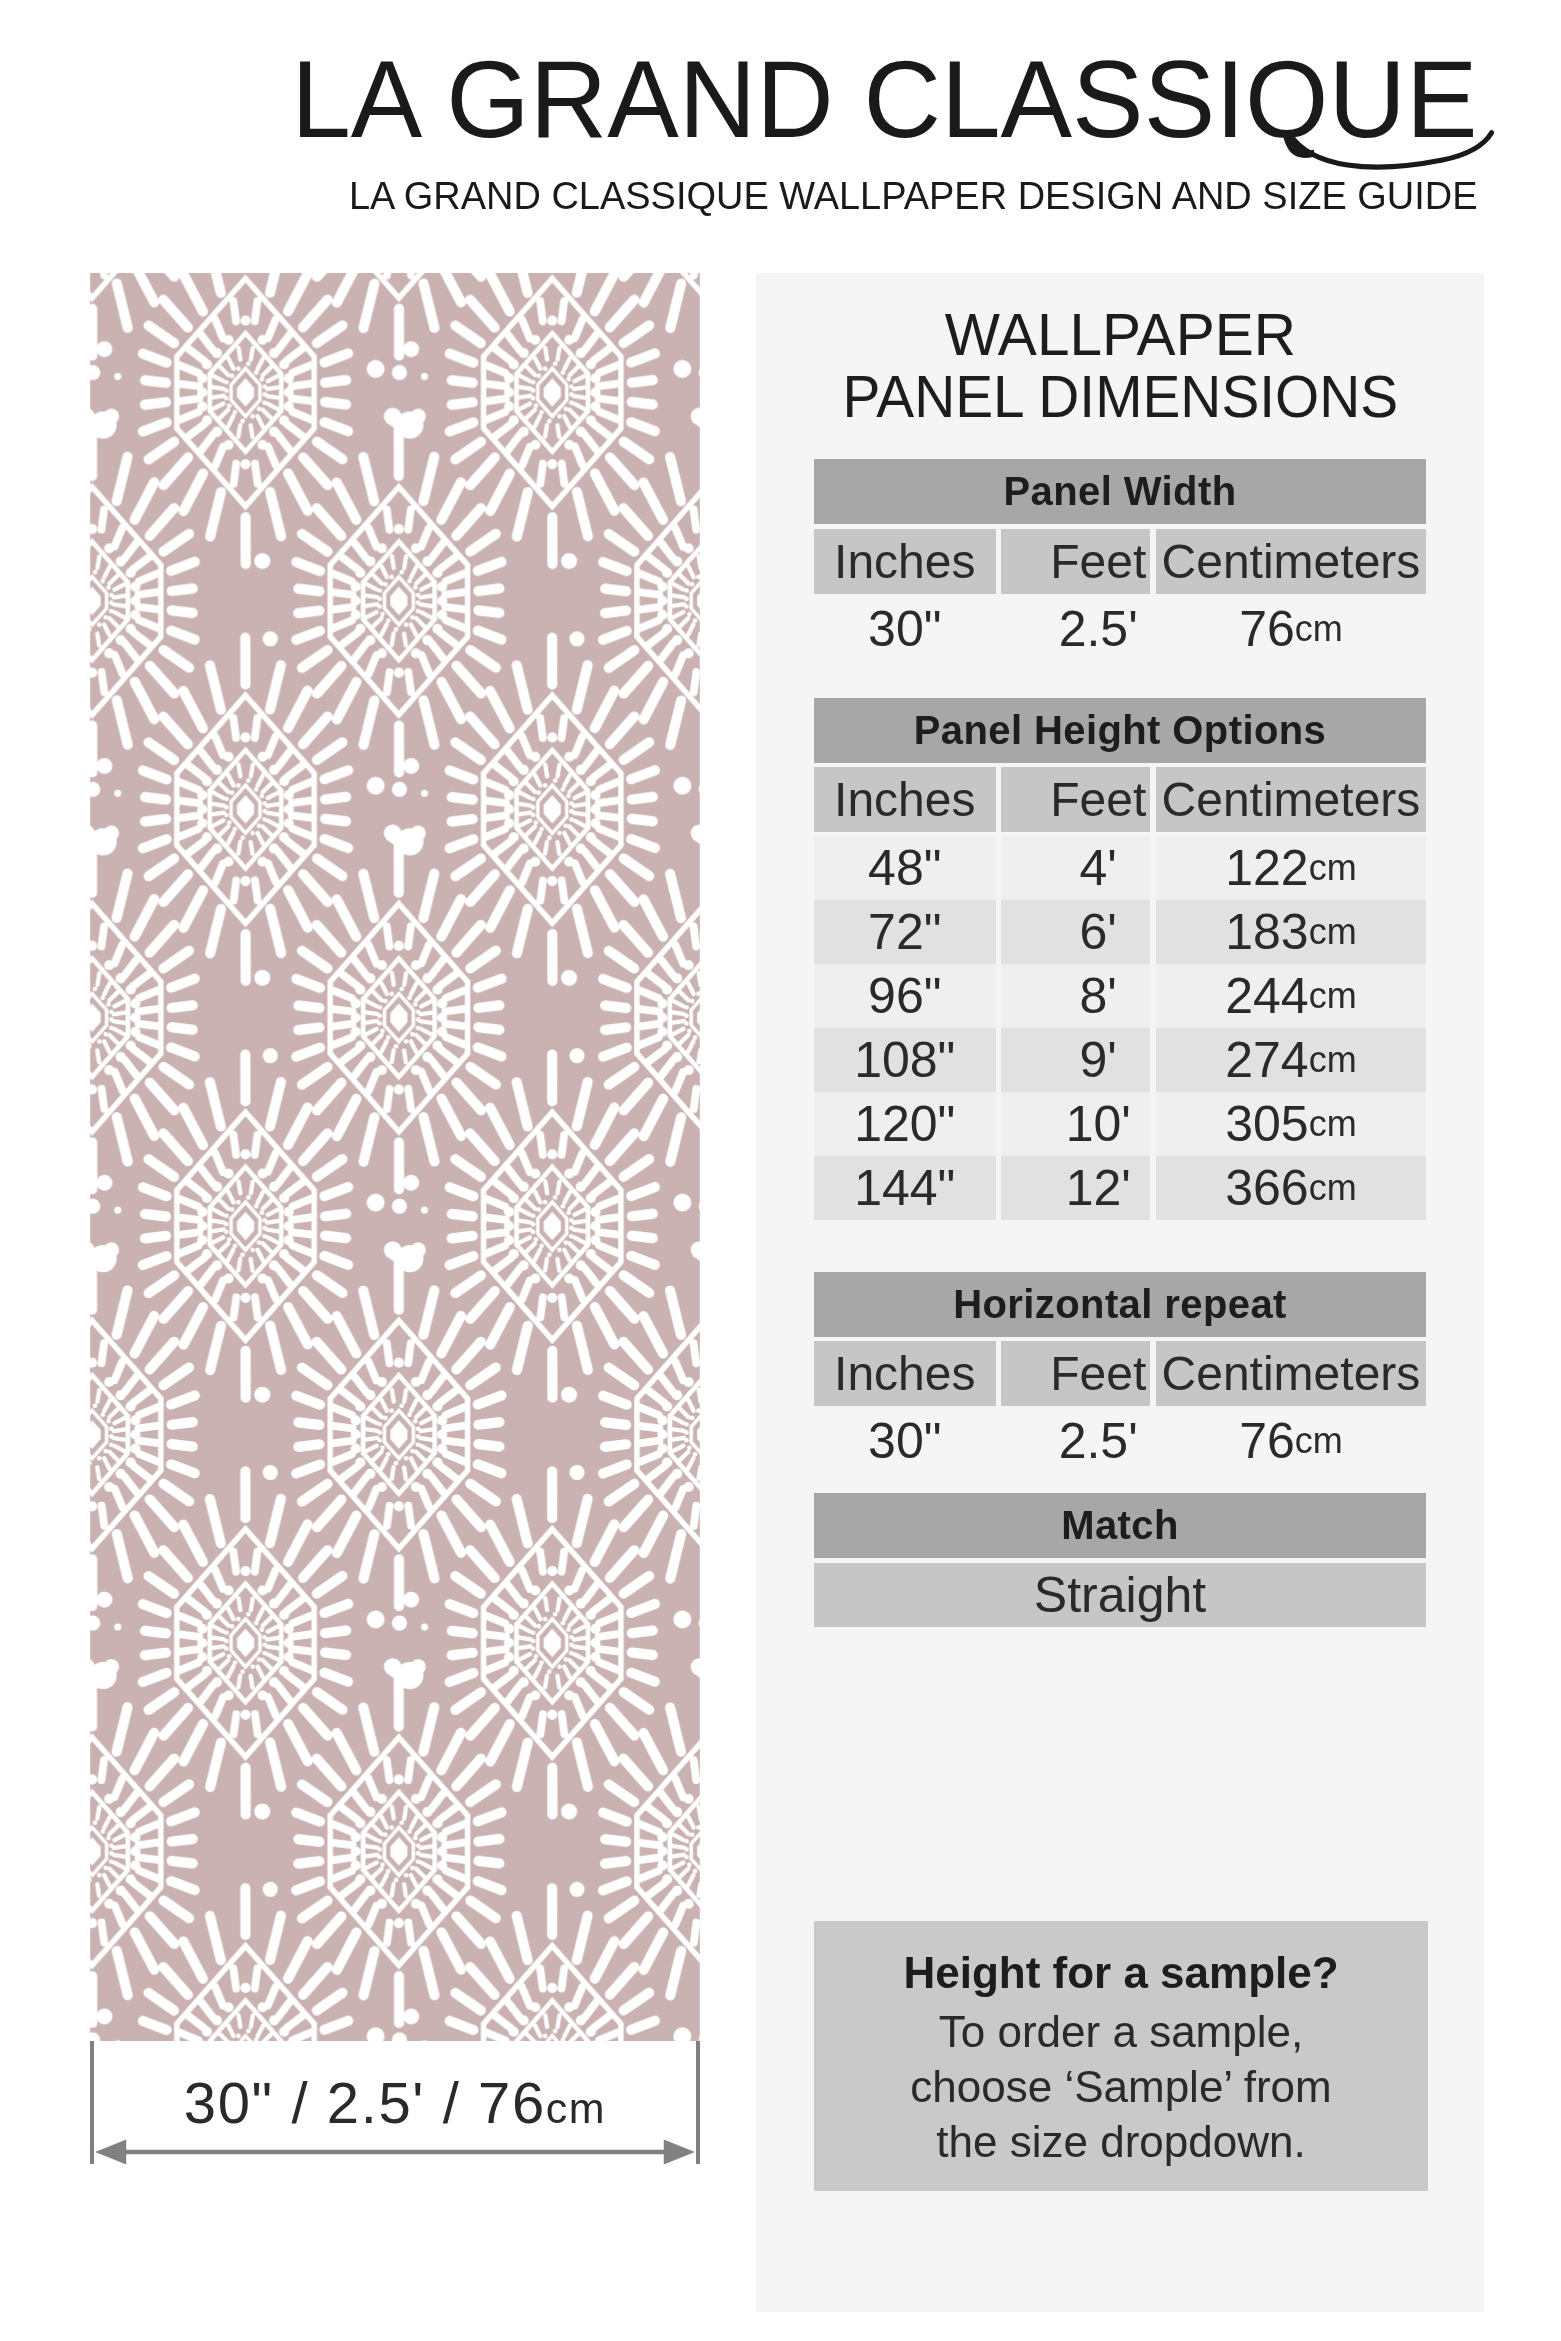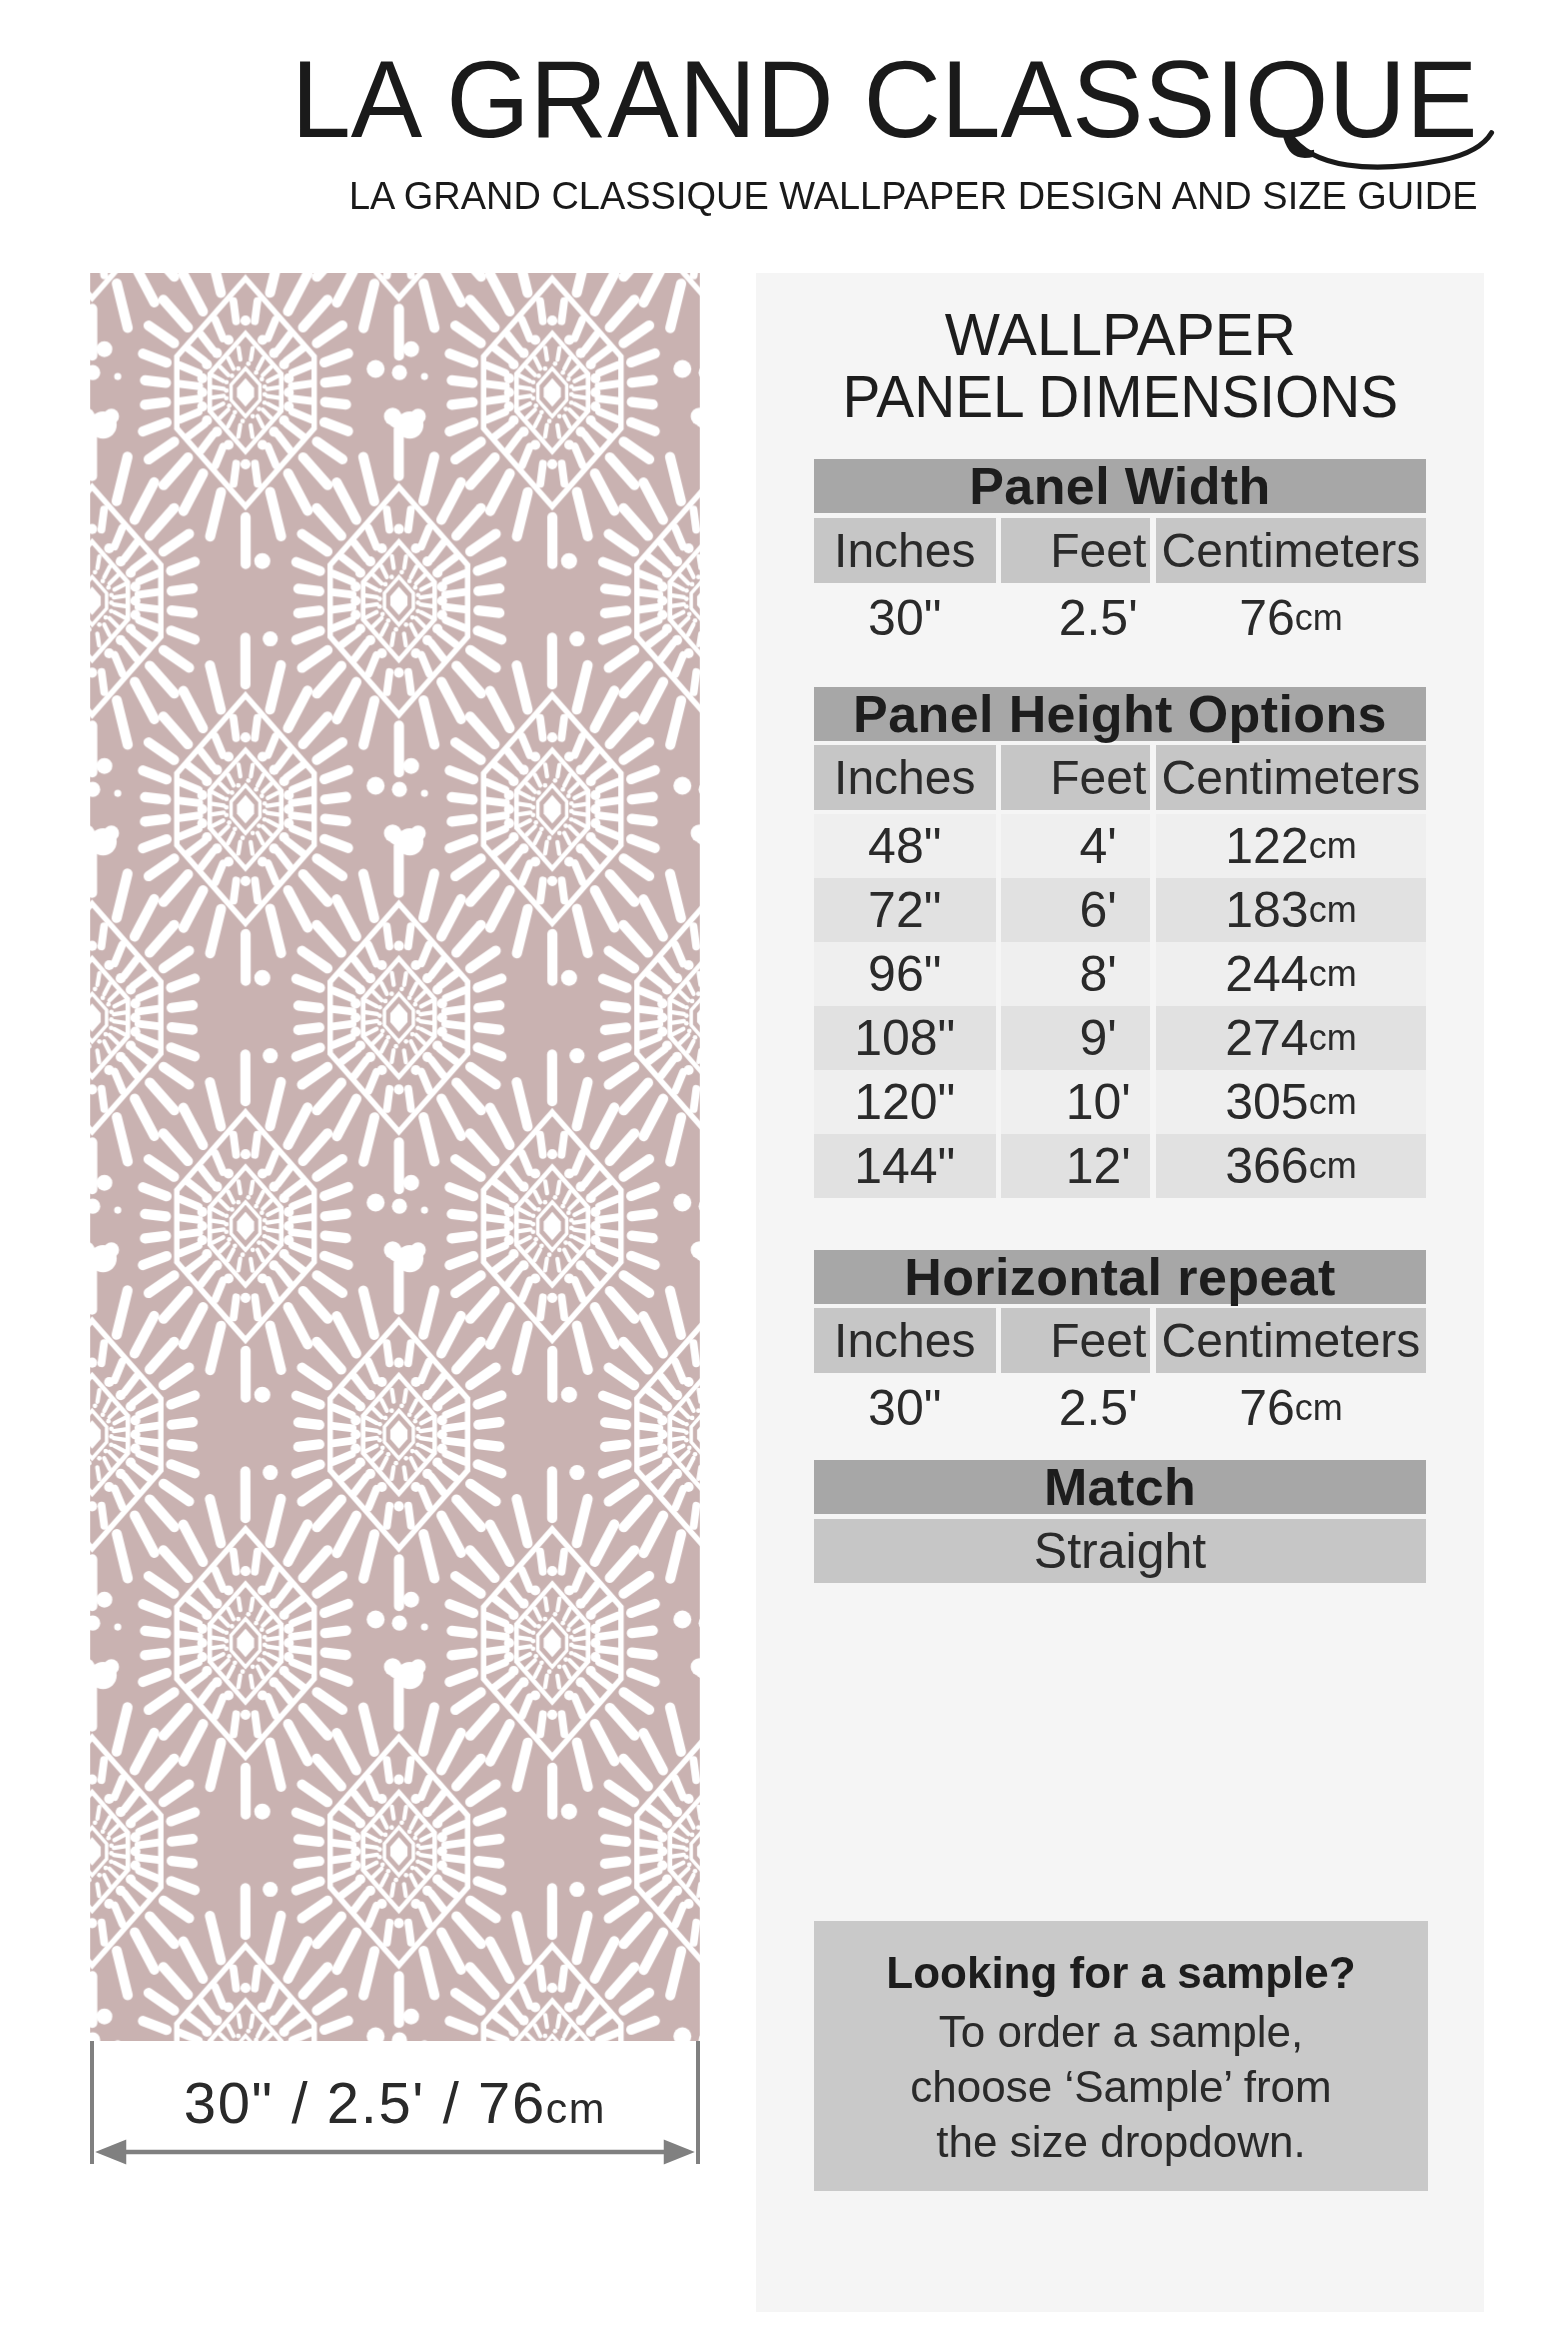--- a/index.html
+++ b/index.html
@@ -21,22 +21,22 @@
   .dim-label{position:absolute;left:0;top:28px;width:100%;text-align:center;
              font-size:58px;font-weight:300;color:var(--ink2,#2a2a2a);letter-spacing:1.6px;}
   .dim-label .unit{font-size:0.74em;}
   .dim-arrow{position:absolute;left:0;top:97px;}
 
   
   .panel{position:absolute;left:756px;top:273px;width:728px;height:2039px;background:var(--panel-bg,#f5f5f5);}
   .panel-heading{position:absolute;left:0;top:0;}
 
   .sections{position:absolute;left:58px;top:186px;width:612px;}
-  .band{height:54px;background:var(--band-bg,#a7a7a7);display:flex;align-items:center;justify-content:center;
-        font-size:52px;font-weight:700;color:var(--ink,#1d1d1d);margin-bottom:4.7px;letter-spacing:0.4px;}
+  .band{height:65px;background:var(--band-bg,#a7a7a7);display:flex;align-items:center;justify-content:center;
+        font-size:40px;font-weight:700;color:var(--ink,#1d1d1d);margin-bottom:4.7px;letter-spacing:0.4px;}
   .row{display:flex;column-gap:5.5px;margin-bottom:3.1px;}
   .row:last-child{margin-bottom:0;}
   .cell{display:flex;align-items:center;justify-content:center;}
   .c1{width:207px;} .c2{width:119px;padding-left:45px;} .c3{width:308px;} .cfull{width:700px;}
   .subhead .cell{background:var(--cell-bg,#c6c6c6);height:65px;font-size:48px;font-weight:300;color:var(--ink2,#2a2a2a);}
   .datarow{margin-bottom:0;}
   .datarow .cell{height:64px;font-size:50px;font-weight:300;color:var(--ink2,#2a2a2a);}
   .datarow .unit{font-size:0.72em;}
   .datarow.light .cell{background:var(--row-light,#efefef);}
   .datarow.alt .cell{background:var(--row-alt,#e1e1e1);}
@@ -287,21 +287,21 @@
         </div>
         <div class="section" style="margin-top: 19.5px;">
           <div class="band">Match</div>
           <div class="row single">
             <div class="cell cfull">Straight</div>
           </div>
         </div>
       </div>
 
     <div class="sample-box">
-      <div class="sample-title">Looking for a sample?</div>
+      <div class="sample-title">Height for a sample?</div>
       <div class="sample-lines" id="sample-lines">
           <div class="sample-line">To order a sample,</div>
           <div class="sample-line">choose ‘Sample’ from</div>
           <div class="sample-line">the size dropdown.</div>
         </div>
     </div>
   </div>
 
 </div>
 

